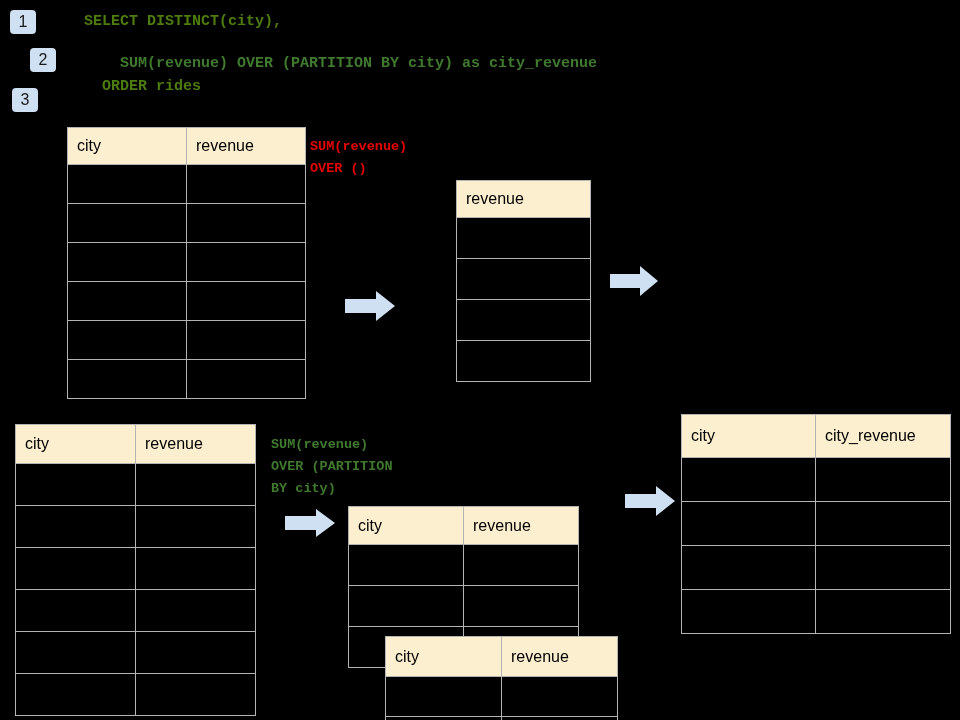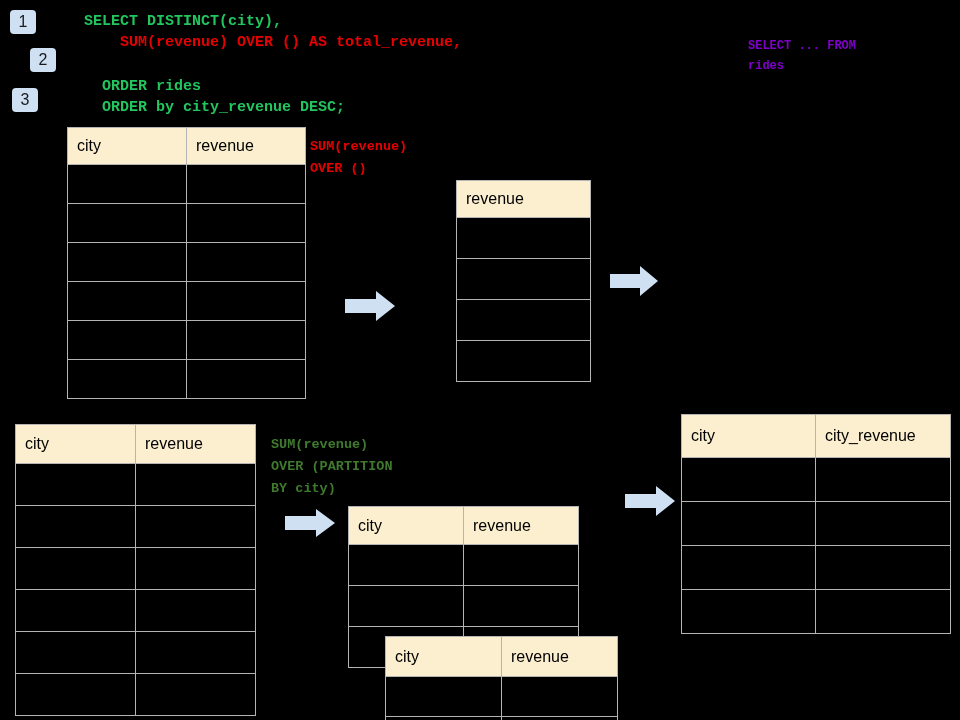--- a/index.html
+++ b/index.html
@@ -33,21 +33,21 @@
   
   .code {
     position: absolute;
     font-family: "Liberation Mono", monospace;
     font-size: 15px;
     line-height: 21px;
     white-space: pre;
     font-weight: bold;
     letter-spacing: 0px;
   }
-  .code-purple { color: #22c55e; }
+  .code-purple { color: #4d7c0f; }
   .code-red    { color: #e60000; }
   .code-green  { color: #3f7a2e; }
 
   .note {
     position: absolute;
     font-family: "Liberation Mono", monospace;
     font-size: 13.5px;
     line-height: 22px;
     white-space: pre;
     font-weight: bold;
@@ -96,26 +96,23 @@
 </head>
 <body>
 
 <div id="canvas">
 
   <div class="badge" style="left:10px; top:10px;">1</div>
   <div class="badge" style="left:30px; top:48px;">2</div>
   <div class="badge" style="left:12px; top:88px;">3</div>
 
   <div class="code code-purple" style="left:84px; top:11px;">SELECT DISTINCT(city),</div>
-  <div class="code code-red" style="left:84px; top:32px;">    SUM(revenue) OVER () AS total_revenue,</div>
+  <div class="code code-green" style="left:84px; top:53px;">    SUM(revenue) OVER (PARTITION BY city) as city_revenue</div>
   <div class="code code-purple" style="left:84px; top:76px;">  ORDER rides</div>
-  <div class="code code-purple" style="left:84px; top:97px;">  ORDER by city_revenue DESC;</div>
-
-  <div class="sidenote" style="left:748px; top:36px;">SELECT ... FROM
-rides</div>
+
 
   <div class="note note-red" style="left:310px; top:136px;">SUM(revenue)
 OVER ()</div>
   <div class="note note-green" style="left:271px; top:434px;">SUM(revenue)
 OVER (PARTITION
 BY city)</div>
 
   <table class="tbl" style="left:67px; top:127px; width:238px;">
     <colgroup>
         <col style="width:119px">

